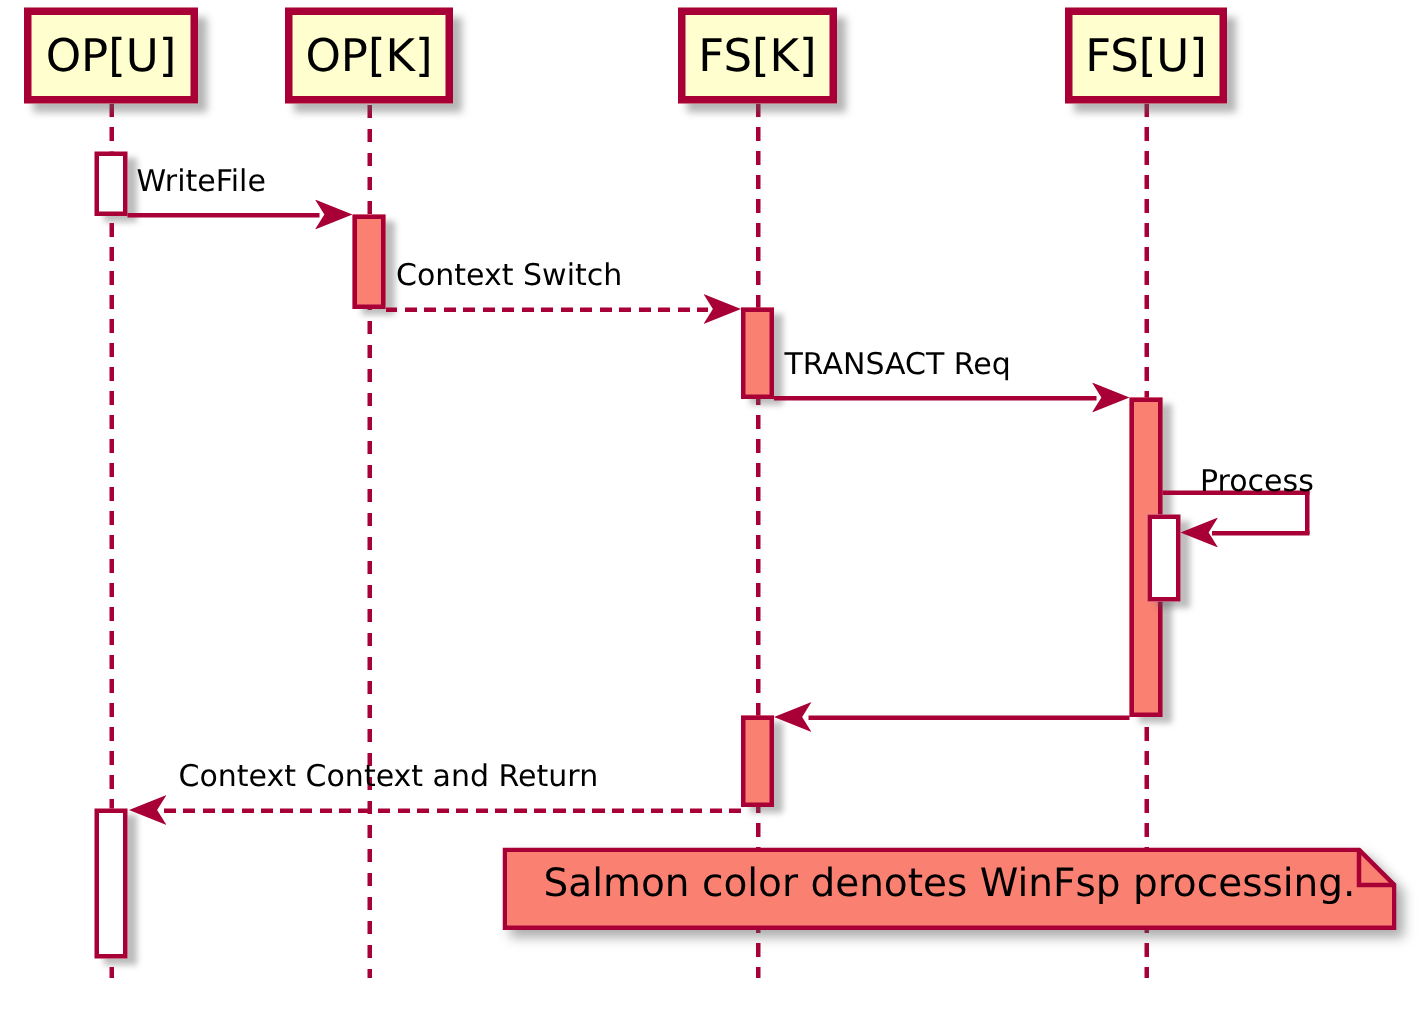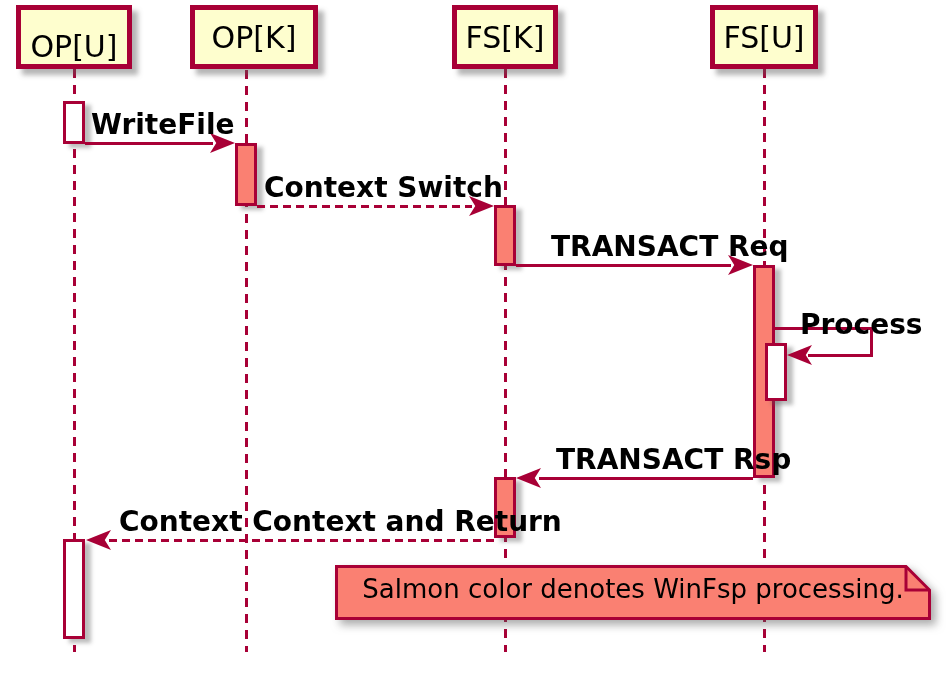--- a/index.html
+++ b/index.html
@@ -72,25 +72,24 @@
     width: 25px;
     height: 20px;
     background: var(--line);
     z-index: 4;
   }
   .arrowhead.right { clip-path: polygon(100% 50%, 0 0, 25% 50%, 0 100%); }
   .arrowhead.left  { clip-path: polygon(0 50%, 100% 0, 75% 50%, 100% 100%); }
 
   
   .msg-label {
-    font-size: 28px;
+    font-size: 20px;
     white-space: nowrap;
     z-index: 5;
     line-height: 1.2;
-    font-weight: bold;
   }
 
   
   .note-svg { z-index: 6; filter: drop-shadow(5px 5px 4px rgba(90,90,90,0.5)); }
   .note-text {
     z-index: 7;
     display: flex;
     align-items: center;
     justify-content: center;
     font-size: 26px;
@@ -100,24 +99,24 @@
 </head>
 <body>
 
 <div id="canvas">
 
   <div class="abs lifeline" style="left:72.5px; top:69px; height:583px;"></div>
   <div class="abs lifeline" style="left:244.5px; top:70px; height:582px;"></div>
   <div class="abs lifeline" style="left:503.5px; top:69px; height:583px;"></div>
   <div class="abs lifeline" style="left:762.5px; top:69px; height:583px;"></div>
 
-  <div class="abs participant" style="left:16px; top:5px; width:116px;align-items:flex-end;">
+  <div class="abs participant" style="left:16px; top:5px; width:116px;">
     <span>OP[U]</span>
   </div>
-  <div class="abs participant" style="left:190px; top:5px; width:128px;">
+  <div class="abs participant" style="left:190px; top:5px; width:112px;">
     <span>OP[K]</span>
   </div>
   <div class="abs participant" style="left:710px; top:5px; width:108px;">
     <span>FS[U]</span>
   </div>
   <div class="abs participant" style="left:452px; top:5px; width:106px;">
     <span>FS[K]</span>
   </div>
 
   <div class="abs activation white" style="left:63px; top:101px; height:43px;"></div>
@@ -129,31 +128,30 @@
   <div class="abs activation white" style="left:63px; top:539px; height:100px;"></div>
 
   <div class="abs msg-label" style="left:91px; top:108px;">WriteFile</div>
   <div class="abs msg-line" style="left:85px; top:141.5px; width:128px;"></div>
   <div class="abs arrowhead right" style="left:210px; top:133px;"></div>
 
   <div class="abs msg-label" style="left:264px; top:171px;">Context Switch</div>
   <div class="abs msg-line dashed" style="left:257px; top:204.5px; width:215px;"></div>
   <div class="abs arrowhead right" style="left:469px; top:196px;"></div>
 
-  <div class="abs msg-label" style="left:523px; top:230px;margin-left:28px;">TRANSACT Req</div>
+  <div class="abs msg-label" style="left:523px; top:230px;">TRANSACT Req</div>
   <div class="abs msg-line" style="left:516px; top:263.5px; width:215px;"></div>
   <div class="abs arrowhead right" style="left:728px; top:255px;"></div>
 
   <div class="abs msg-label" style="left:800px; top:308px;">Process</div>
   <div class="abs msg-line" style="left:775px; top:326.5px; width:98px;"></div>
   <div class="abs msg-vline" style="left:870px; top:326.5px; height:29px;"></div>
   <div class="abs msg-line" style="left:808px; top:353.5px; width:65px;"></div>
   <div class="abs arrowhead left" style="left:787px; top:345px;"></div>
 
-  <div class="abs msg-label" style="left:556px; top:443px;">TRANSACT Rsp</div>
   <div class="abs msg-line" style="left:539px; top:476.5px; width:214px;"></div>
   <div class="abs arrowhead left" style="left:516px; top:468px;"></div>
 
   <div class="abs msg-label" style="left:119px; top:505px;">Context Context and Return</div>
   <div class="abs msg-line dashed" style="left:109px; top:538.5px; width:385px;"></div>
   <div class="abs arrowhead left" style="left:86px; top:530px;"></div>
 
   <svg class="abs note-svg" style="left:335px; top:565px;" width="596" height="55" viewBox="0 0 596 55">
     <path d="M 1.5 1.5 L 571 1.5 L 594.5 25 L 594.5 53.5 L 1.5 53.5 Z" fill="#FA8072" stroke="#A80036" stroke-width="3" stroke-linejoin="miter"></path>
     <path d="M 571 1.5 L 571 25 L 594.5 25" fill="none" stroke="#A80036" stroke-width="3"></path>

